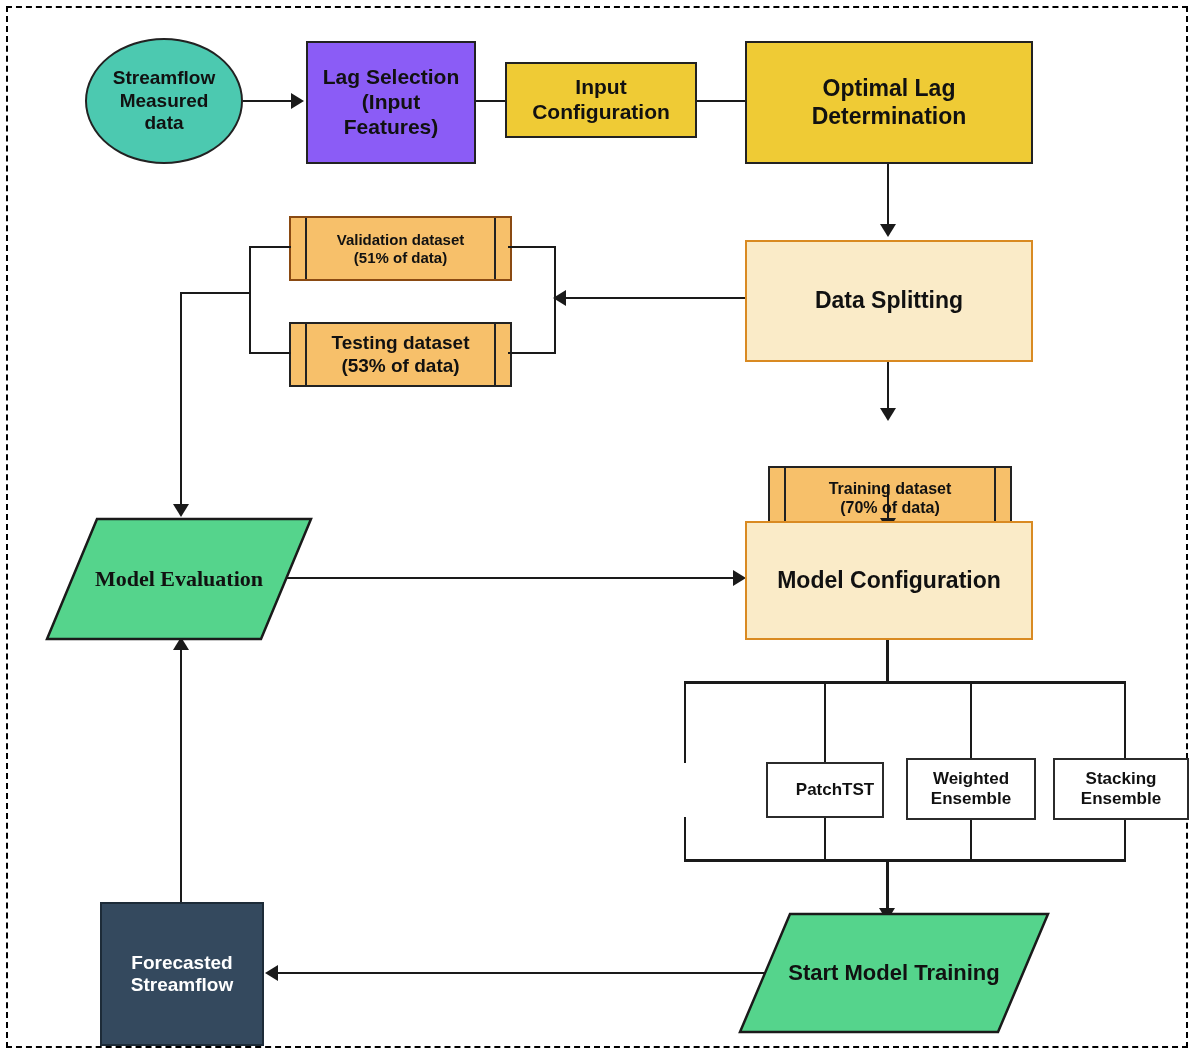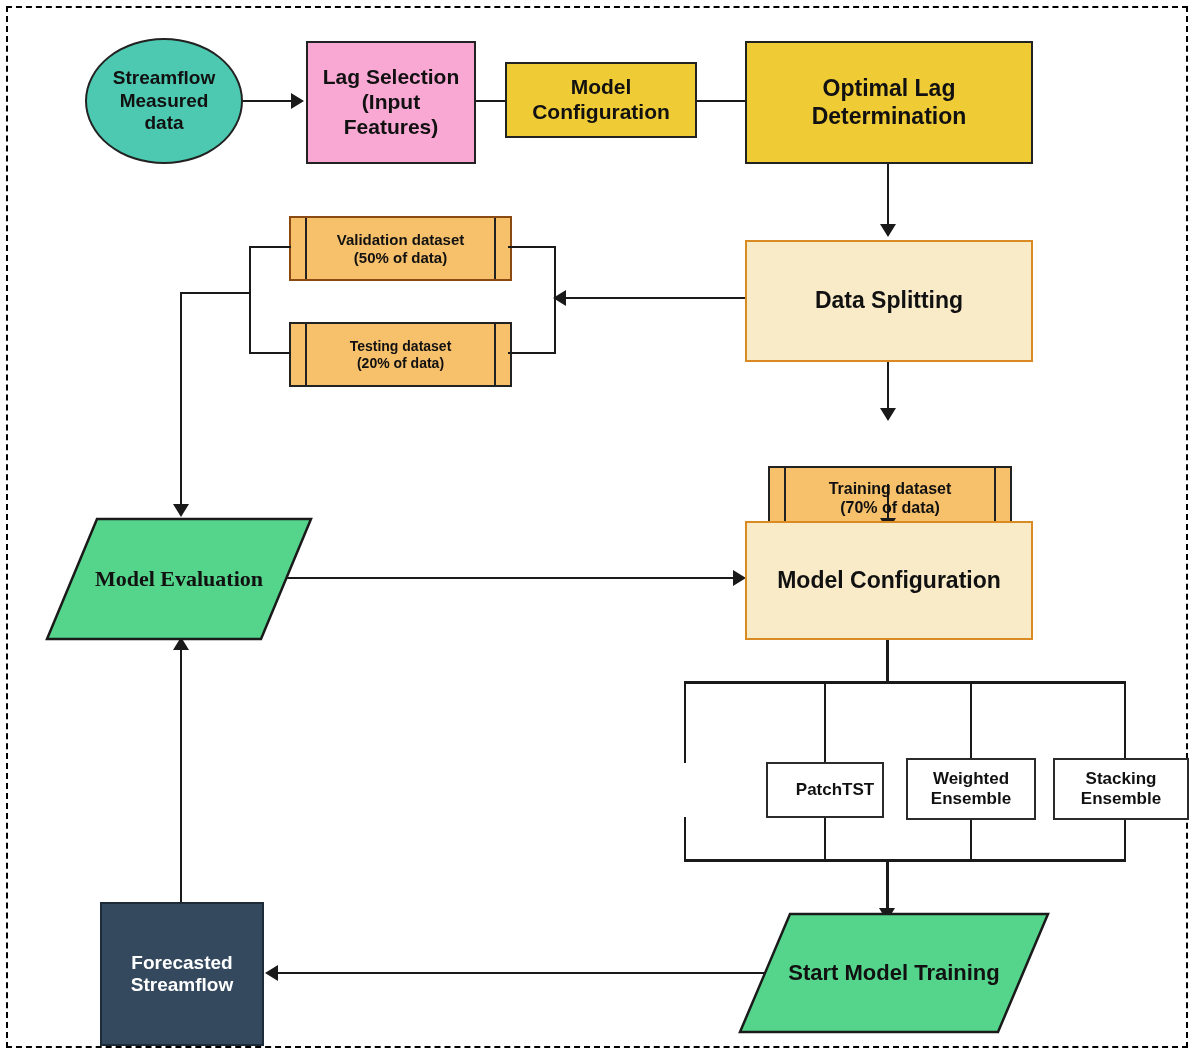--- a/index.html
+++ b/index.html
@@ -189,31 +189,31 @@
   <div class="arrow up" style="left:173px; top:637px;"></div>
 
   <div class="node ellipse" style="left:85px; top:38px; width:158px; height:126px; background:#4CC9B0; font-size:19px;">
     <span class="lbl">
       <span>Streamflow</span><br>
       <span>Measured</span><br>
       <span>data</span>
     </span>
   </div>
 
-  <div class="node rect" style="left:306px; top:41px; width:170px; height:123px; background:#f9a8d4; font-size:21px;">
+  <div class="node rect" style="left:306px; top:41px; width:170px; height:123px; background:#8b5cf6; font-size:21px;">
     <span class="lbl">
       <span>Lag Selection</span><br>
       <span>(Input</span><br>
       <span>Features)</span>
     </span>
   </div>
 
   <div class="node rect" style="left:505px; top:62px; width:192px; height:76px; background:#EFCB35; font-size:21px;">
     <span class="lbl">
-      <span>Model</span><br>
+      <span>Input</span><br>
       <span>Configuration</span>
     </span>
   </div>
 
   <div class="node rect" style="left:745px; top:41px; width:288px; height:123px; background:#EFCB35; font-size:23px;">
     <span class="lbl">
       <span>Optimal Lag</span><br>
       <span>Determination</span>
     </span>
   </div>
@@ -221,32 +221,32 @@
   <div class="node rect rect-orange-border" style="left:745px; top:240px; width:288px; height:122px; background:#FAEBC8; font-size:23px;">
     <span class="lbl">Data Splitting</span>
   </div>
 
   <div class="predef" style="left:289px; top:216px; width:219px; height:61px; background:#F7C06A; border-color:#8a4a12;">
     <div class="bar left"></div>
     <div class="bar right"></div>
     <div class="node" style="left:0; top:0; width:100%; height:100%; border:none; background:transparent; font-size:15px;">
       <span class="lbl">
         <span>Validation dataset</span><br>
-        <span>(50% of data)</span>
+        <span>(51% of data)</span>
       </span>
     </div>
   </div>
 
   <div class="predef" style="left:289px; top:322px; width:219px; height:61px; background:#F7C06A; border-color:#222222;">
     <div class="bar left"></div>
     <div class="bar right"></div>
-    <div class="node" style="left:0; top:0; width:100%; height:100%; border:none; background:transparent; font-size:14px;">
+    <div class="node" style="left:0; top:0; width:100%; height:100%; border:none; background:transparent; font-size:19px;">
       <span class="lbl">
         <span>Testing dataset</span><br>
-        <span>(20% of data)</span>
+        <span>(53% of data)</span>
       </span>
     </div>
   </div>
 
   <div class="predef" style="left:768px; top:422px; width:240px; height:62px; background:#F7C06A; border-color:#222222;margin-top:44px;">
     <div class="bar left"></div>
     <div class="bar right"></div>
     <div class="node" style="left:0; top:0; width:100%; height:100%; border:none; background:transparent; font-size:16px;">
       <span class="lbl">
         <span>Training dataset</span><br>

